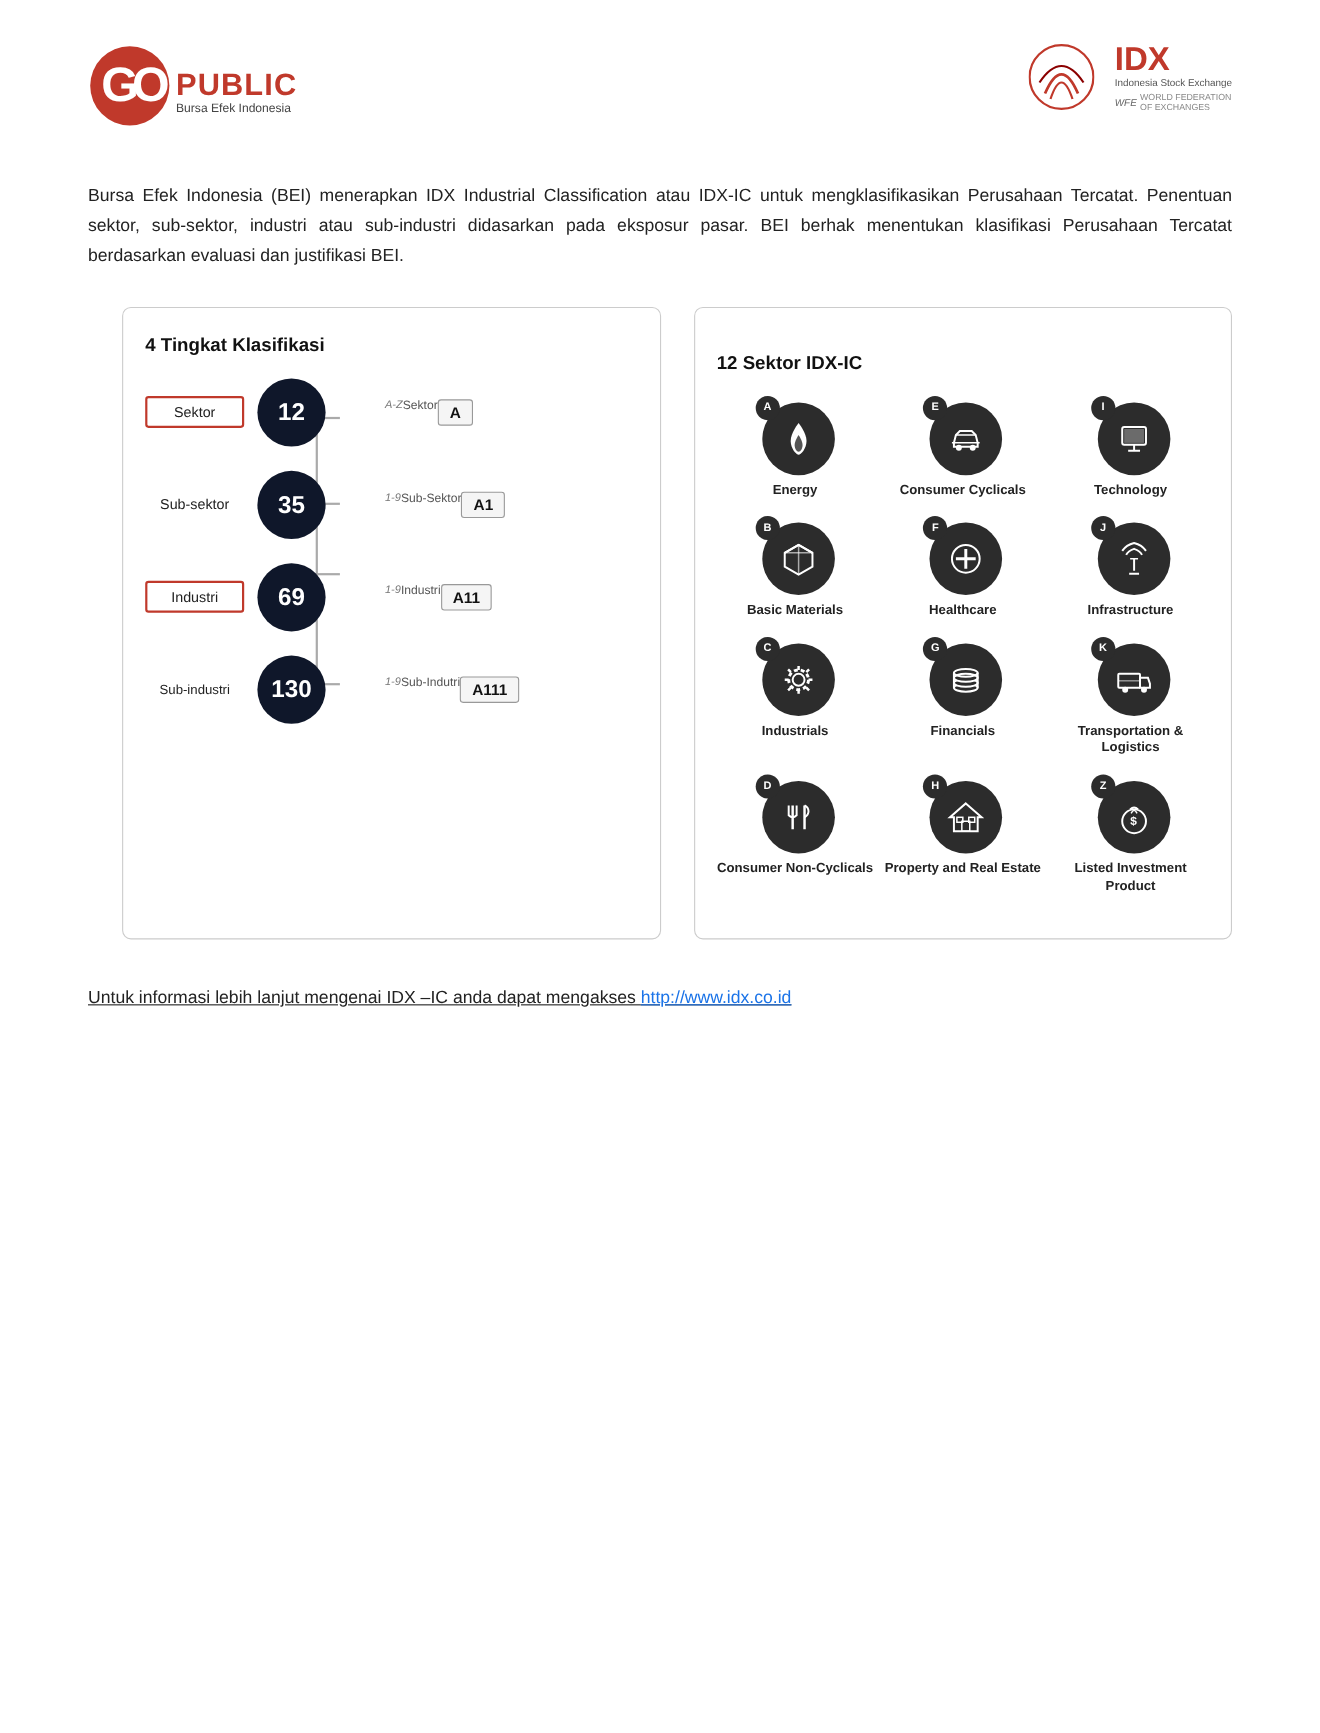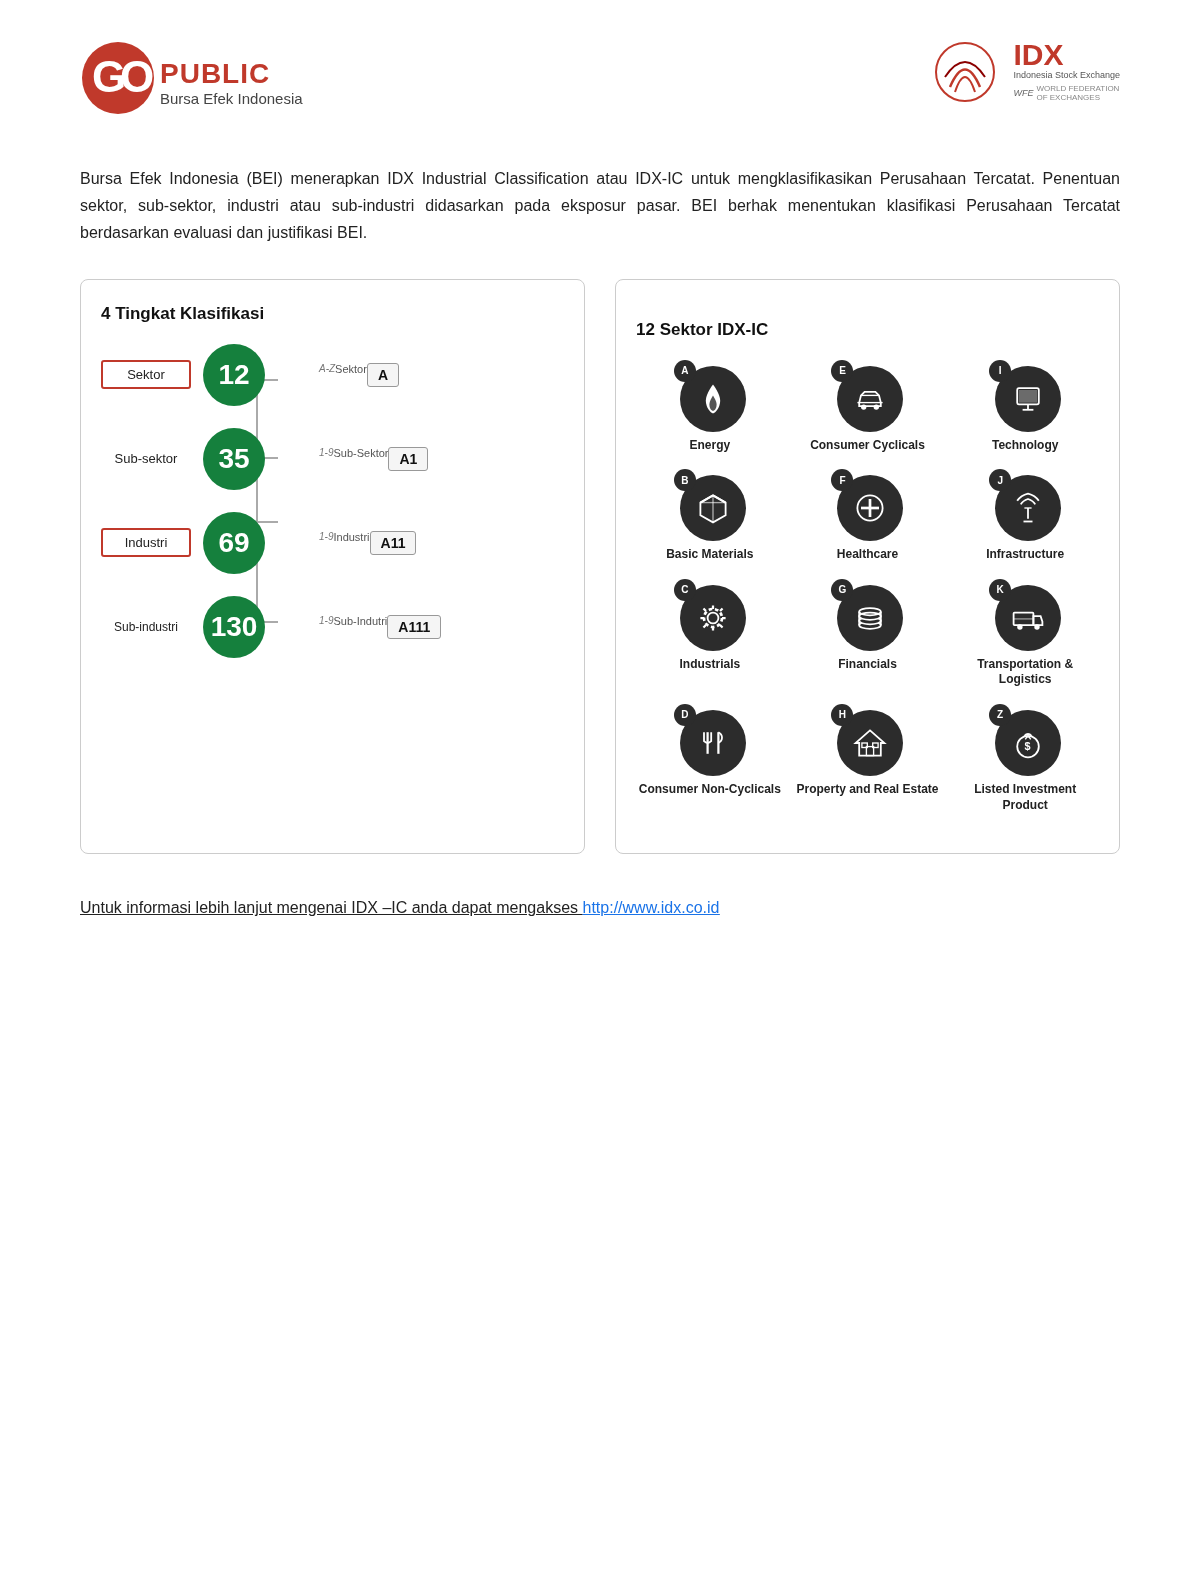--- a/index.html
+++ b/index.html
@@ -47,20 +47,21 @@
       font-size: 16px;
       color: #222;
       line-height: 1.7;
       text-align: justify;
       margin-bottom: 32px;
     }
     .diagrams-row {
       display: flex;
       gap: 30px;
       margin-bottom: 40px;
+      margin-left: 31px;
     }
     
     .diagram-left {
       flex: 1;
       border: 1.5px solid #ccc;
       border-radius: 8px;
       padding: 24px 20px;
       background: #fff;
       min-height: 400px;
     }
@@ -87,26 +88,26 @@
       color: #222;
       flex-shrink: 0;
     }
     .level-label-box.red-border {
       border-color: #c0392b;
     }
     .level-circle {
       width: 62px;
       height: 62px;
       border-radius: 50%;
-      background: #15803d;
+      background: #0f172a;
       color: #fff;
       display: flex;
       align-items: center;
       justify-content: center;
-      font-size: 28px;
+      font-size: 22px;
       font-weight: 700;
       flex-shrink: 0;
     }
     .level-right {
       display: flex;
       flex-direction: row;
       align-items: flex-start;
       font-size: 11px;
       color: #555;
     }
@@ -228,27 +229,27 @@
 
           <circle cx="38" cy="38" r="36" fill="#c0392b"></circle>
 
           <text x="12" y="52" font-size="44" font-weight="900" fill="white" font-family="Arial">G</text>
 
           <text x="40" y="52" font-size="44" font-weight="900" fill="white" font-family="Arial">O</text>
 
         </svg>
         <div style="margin-left:-10px;">
           <div style="font-size:28px;font-weight:900;color:#c0392b;letter-spacing:1px;">PUBLIC</div>
-          <div style="font-size:15px;color:#444;">Bursa Efek Indonesia</div>
+          <div style="font-size:11px;color:#444;">Bursa Efek Indonesia</div>
         </div>
       </div>
     </div>
 
     <div class="logo-right">
-      <div style="display:flex;align-items:flex-end;gap:18px;">
+      <div style="display:flex;align-items:flex-start;gap:18px;">
 
         <svg width="60" height="60" viewBox="0 0 60 60">
           <circle cx="30" cy="30" r="29" fill="none" stroke="#c0392b" stroke-width="2"></circle>
 
           <path d="M15,45 Q30,10 45,45" fill="none" stroke="#c0392b" stroke-width="2.5"></path>
           <path d="M10,35 Q30,5 50,35" fill="none" stroke="#8B0000" stroke-width="2"></path>
           <path d="M20,50 Q30,20 40,50" fill="none" stroke="#c0392b" stroke-width="2"></path>
         </svg>
         <div>
           <div style="font-size:30px;font-weight:900;color:#c0392b;line-height:1;">IDX</div>

